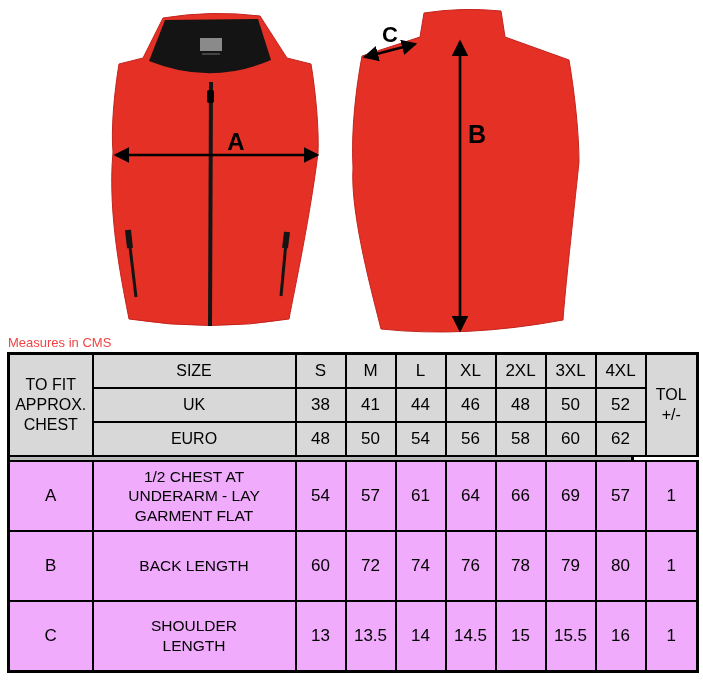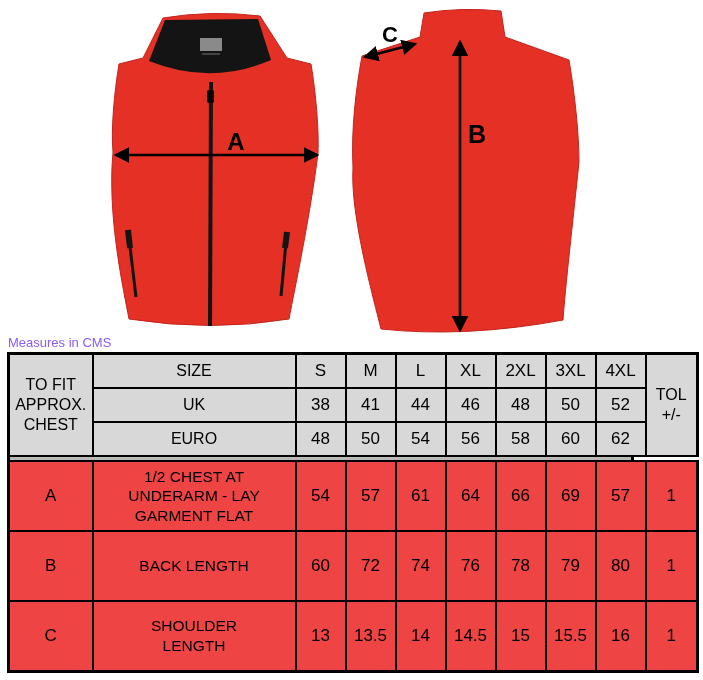--- a/index.html
+++ b/index.html
@@ -5,37 +5,37 @@
   html,body { margin:0; padding:0; }
   body {
     width:703px; height:680px; position:relative; background:#ffffff;
     font-family:"Liberation Sans","DejaVu Sans",sans-serif; color:#000;
     overflow:hidden;
   }
   .diagram { position:absolute; left:0; top:0; width:703px; height:348px; }
   .front-svg { position:absolute; left:95px; top:2px; }
   .back-svg  { position:absolute; left:346px; top:0px; }
   .measures-note {
-    position:absolute; left:8px; top:335px; font-size:13px; color:#8b5cf6;
+    position:absolute; left:8px; top:335px; font-size:13px; color:#ef4444;
   }
   .size-table { position:absolute; left:7px; top:352px; width:627px; }
   table { border-collapse:collapse; table-layout:fixed; width:689px; }
   td {
     border:2px solid #000; text-align:center; vertical-align:middle;
     font-size:17px; padding:0; line-height:1.25; overflow:hidden;
   }
   table.hdr { border:3px solid #000; border-bottom:2px solid #000; }
   table.hdr td { background:#d8d8d8; height:32px; font-size:16px; }
   table.hdr td.szv { font-size:17px; }
   .sep {
     height:3px; background:#b9b9b9;
     border-left:3px solid #000; border-right:3px solid #000;
   }
   table.bdy { border:3px solid #000; border-top:2px solid #000; }
-  table.bdy td { background:#ef4444; }
+  table.bdy td { background:#f0abfc; }
   table.bdy tr { height:70px; }
   table.bdy td.desc { padding:0 26px; font-size:15.5px; }
   svg text { font-family:"Liberation Sans","DejaVu Sans",sans-serif; font-weight:bold; fill:#000; }
 </style>
 </head>
 <body>
 
 <div class="diagram">
 
   <svg class="front-svg" width="240" height="333" viewBox="0 0 240 333">

